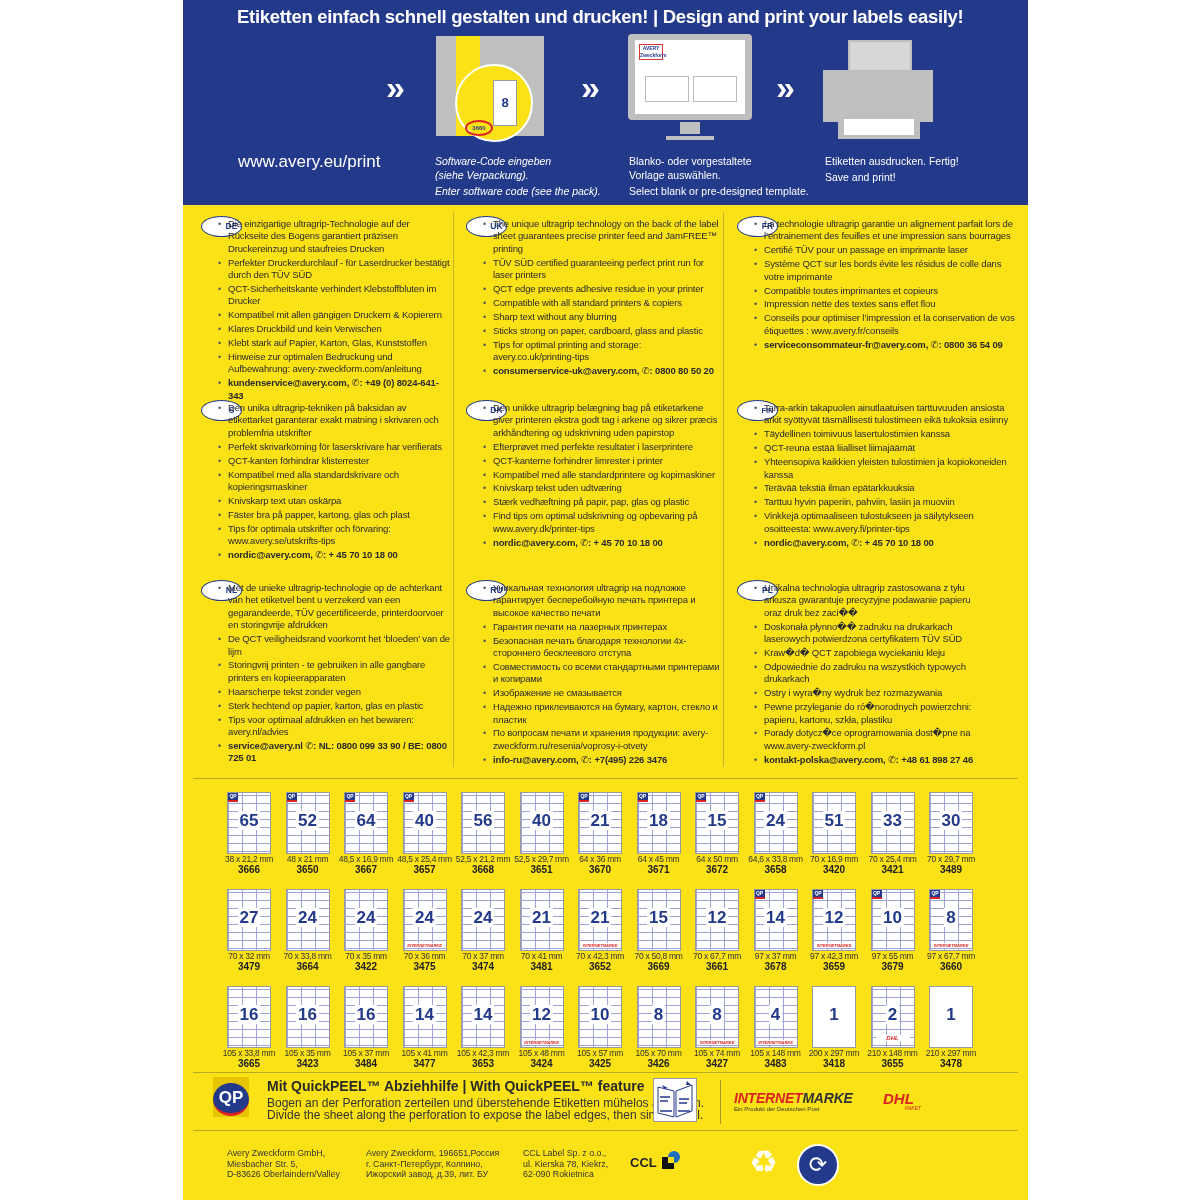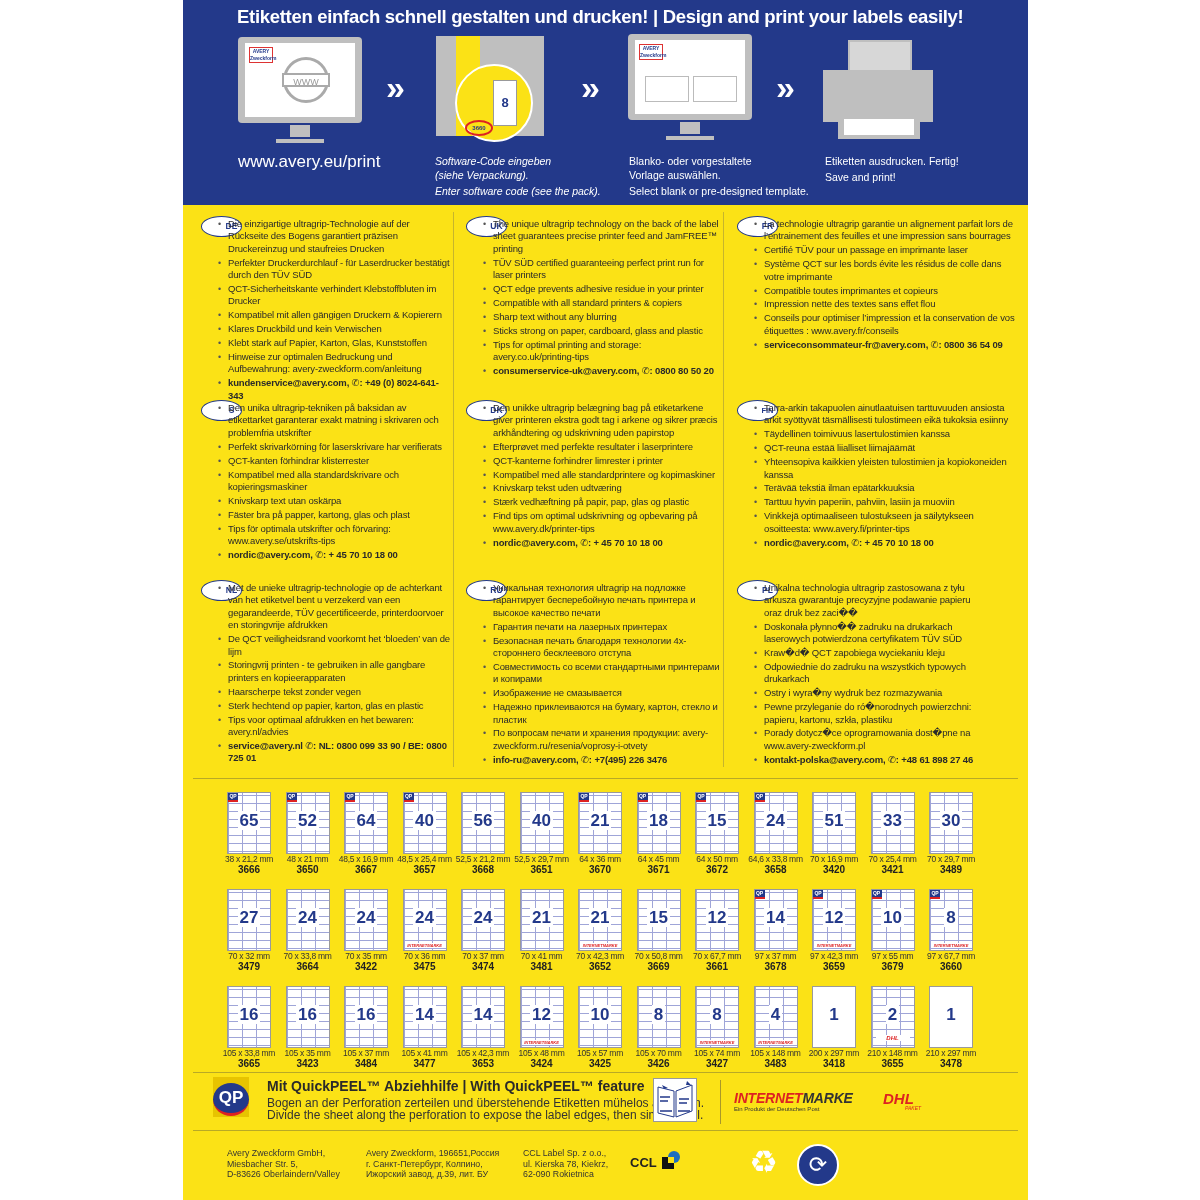--- a/index.html
+++ b/index.html
@@ -73,30 +73,20 @@
   .greenpt { position:absolute; left:614px; top:1144px; width:38px; height:38px; border-radius:50%; background:#23398a; border:2px solid #fff; color:#fff; font-size:22px; text-align:center; line-height:38px; }
 </style>
 </head>
 <body>
 
 <div class="page">
 
   <div class="hero">
     <div class="hero-title">Etiketten einfach schnell gestalten und drucken! | Design and print your labels easily!</div>
 
-    <div class="monitor" style="left:55px;top:37px;">
-      <div class="screen">
-        <div class="avery-mini">AVERY Zweckform</div>
-        <div class="globe">
-            <div class="www">WWW</div>
-          </div>
-      </div>
-      <div class="neck"></div>
-        <div class="base"></div>
-    </div>
     <div class="url">www.avery.eu/print</div>
 
     <div class="arrows" style="left:203px;">»</div>
 
     <div class="pack">
         <div class="yl"></div>
       </div>
     <div class="pack-circle">
       <div class="sheet">8</div>
       <div class="code">3660</div>

